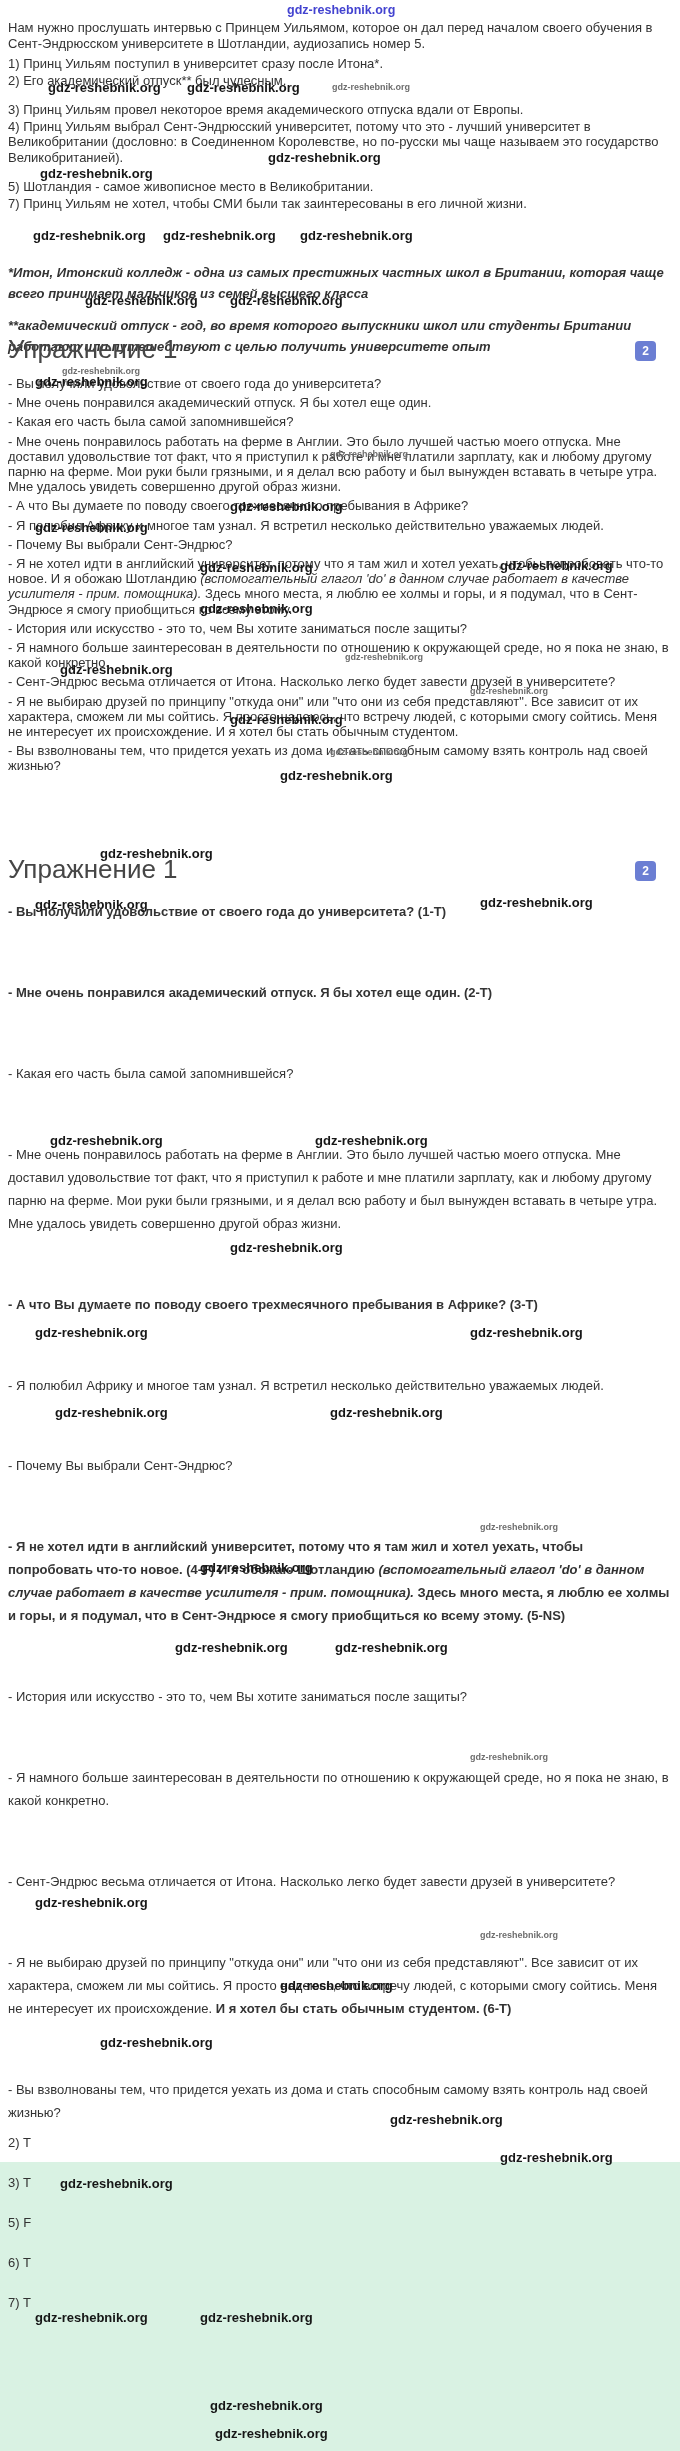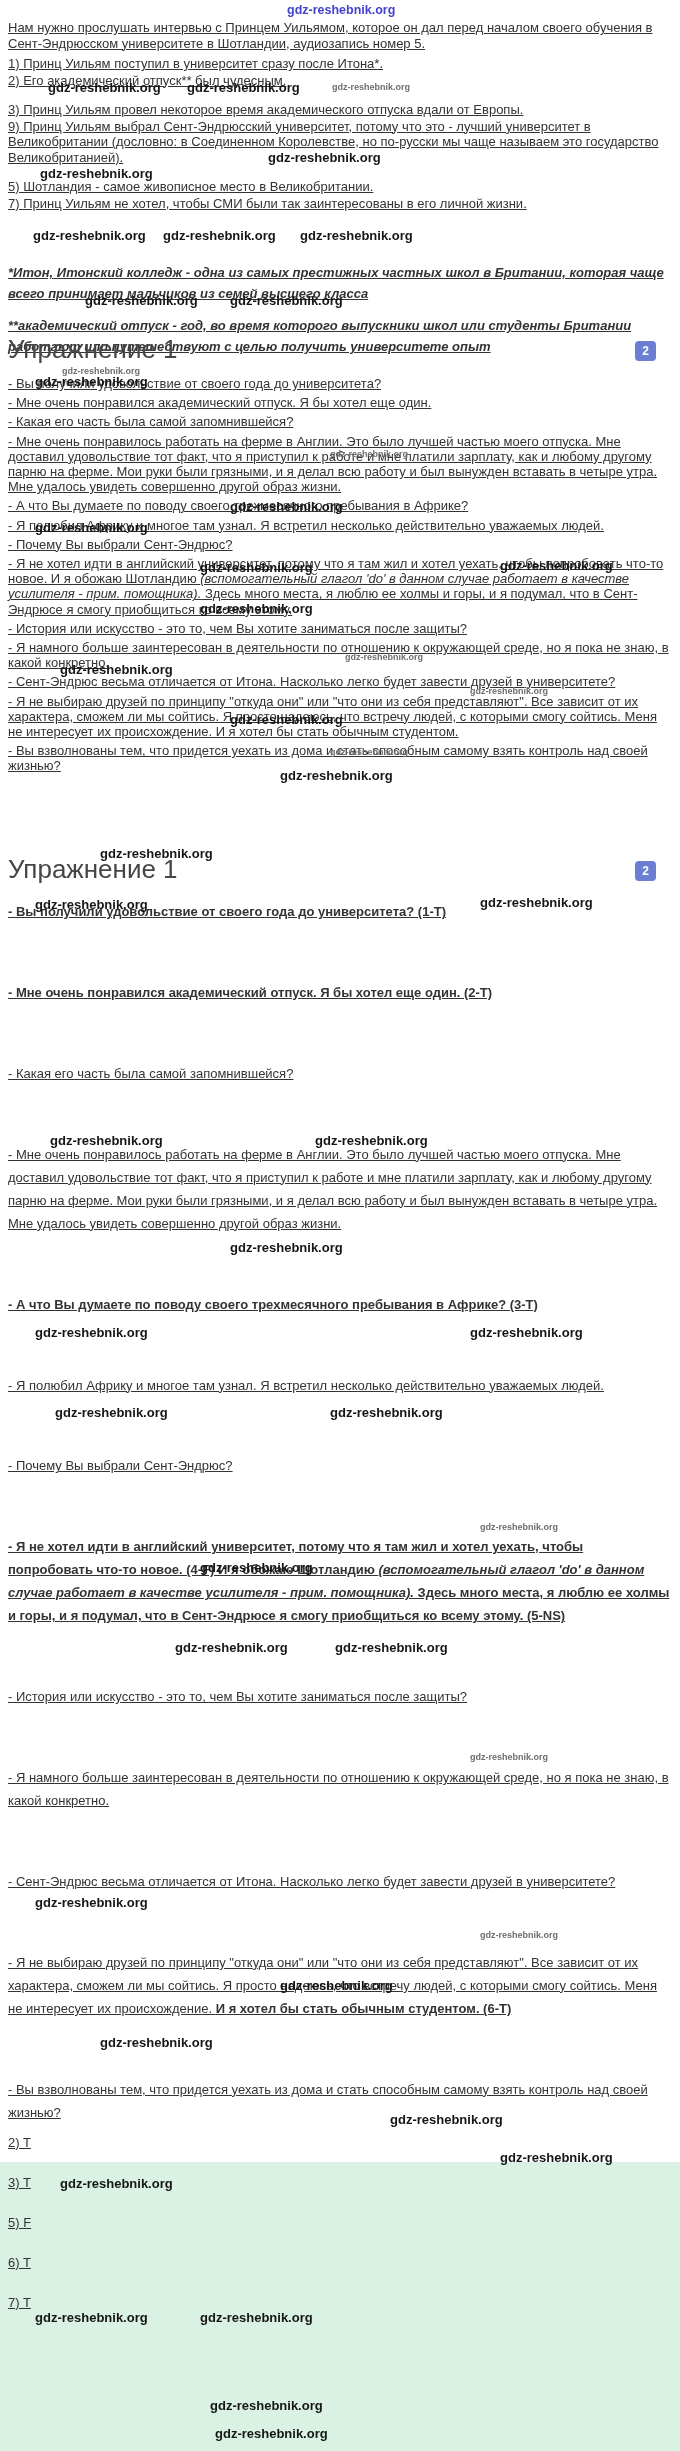--- a/index.html
+++ b/index.html
@@ -5,21 +5,21 @@
   * { box-sizing: border-box; }
   html, body { margin: 0; padding: 0; }
   body {
     width: 680px; height: 2451px;
     position: relative;
     background: #ffffff;
     font-family: "Liberation Sans", sans-serif;
     color: #333333;
     overflow: hidden;
   }
-  p { margin: 0; text-decoration: underline; }
+  p { margin: 0; }
   .sec { position: absolute; left: 8px; width: 662px; font-size: 13px; z-index: 1; }
   .b { font-weight: bold; }
   .i { font-style: italic; }
 
   .intro-lead  { top: 20px;  line-height: 15.5px; }
   .intro-items { top: 56px;  line-height: 15.5px; }
   .intro-items p { margin-bottom: 1px; }
   .intro-items p:nth-child(2),
   .intro-items p:nth-child(4),
   .intro-items p:nth-child(6) { margin-bottom: 14px; }
@@ -68,21 +68,21 @@
 <div class="page">
 
   <div class="sec intro-lead">
       <p><span>Нам нужно прослушать интервью с Принцем Уильямом, которое он дал перед началом своего обучения в Сент-Эндрюсском университете в Шотландии, аудиозапись номер 5.</span></p>
     </div>
 
   <div class="sec intro-items">
       <p><span>1) Принц Уильям поступил в университет сразу после Итона*.</span></p>
       <p><span>2) Его академический отпуск** был чудесным.</span></p>
       <p><span>3) Принц Уильям провел некоторое время академического отпуска вдали от Европы.</span></p>
-      <p><span>9) Принц Уильям выбрал Сент-Эндрюсский университет, потому что это - лучший университет в Великобритании (дословно: в Соединенном Королевстве, но по-русски мы чаще называем это государство Великобританией).</span></p>
+      <p><span>4) Принц Уильям выбрал Сент-Эндрюсский университет, потому что это - лучший университет в Великобритании (дословно: в Соединенном Королевстве, но по-русски мы чаще называем это государство Великобританией).</span></p>
       <p><span>5) Шотландия - самое живописное место в Великобритании.</span></p>
       <p><span>7) Принц Уильям не хотел, чтобы СМИ были так заинтересованы в его личной жизни.</span></p>
     </div>
 
   <div class="sec intro-notes">
       <p><span class="b i">*Итон, Итонский колледж - одна из самых престижных частных школ в Британии, которая чаще всего принимает мальчиков из семей высшего класса</span></p>
       <p><span class="b i">**академический отпуск - год, во время которого выпускники школ или студенты Британии работают или путешествуют с целью получить университете опыт</span></p>
     </div>
 
   <div class="ex-header h1pos">

